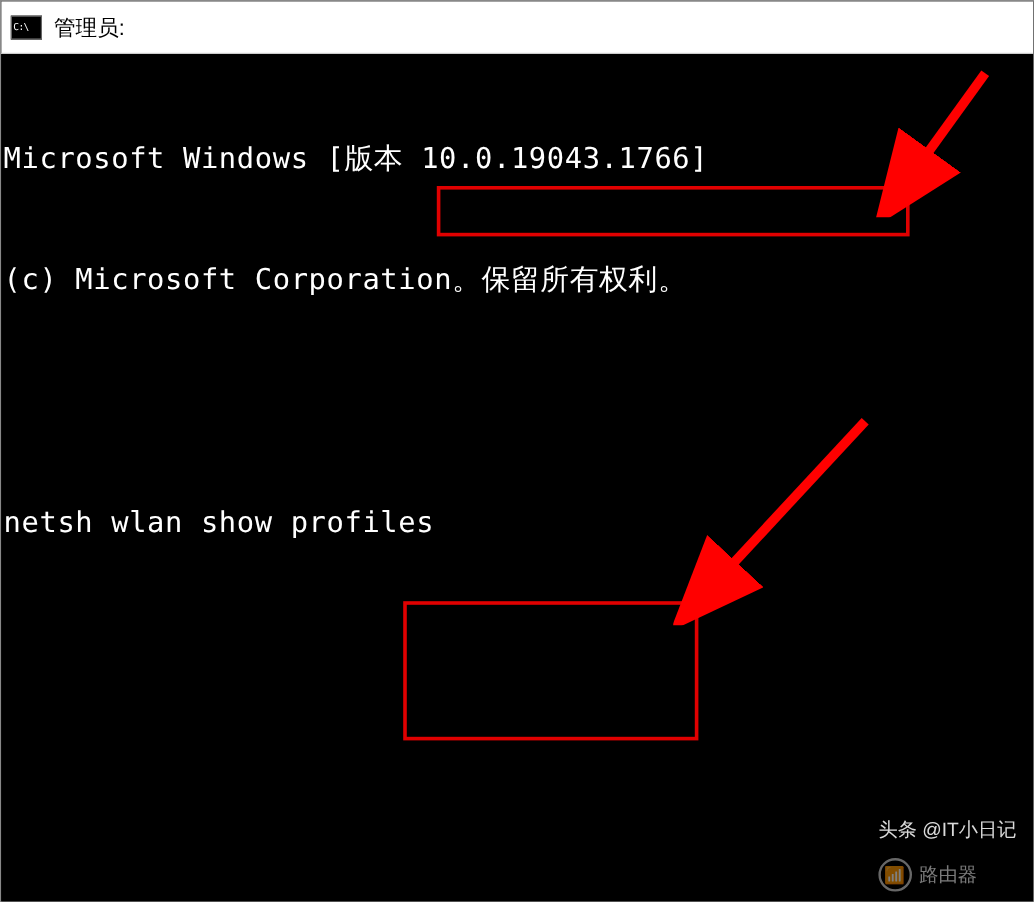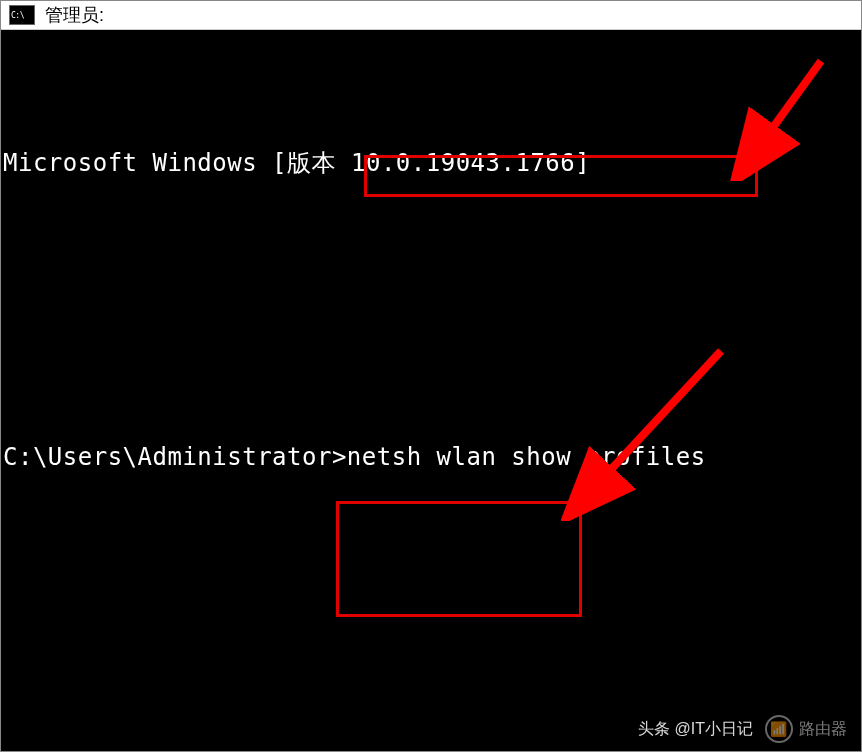--- a/index.html
+++ b/index.html
@@ -8,21 +8,21 @@
     height: 752px;
     background: #000;
     font-family: "NSimSun", "SimSun", "Consolas", monospace;
     overflow: hidden;
     position: relative;
     border: 1px solid #888;
   }
   .titlebar {
     background: #fff;
     color: #000;
-    height: 29px;
+    height: 44px;
     display: flex;
     align-items: center;
     padding: 0 8px;
     border-bottom: 1px solid #ccc;
     font-family: "Microsoft YaHei", Arial, sans-serif;
     font-size: 18px;
     gap: 10px;
   }
   .title-icon {
     width: 26px;
@@ -45,44 +45,44 @@
   .terminal {
     background: #000;
     color: #fff;
     font-size: 24px;
     line-height: 1.4;
     padding: 4px 2px;
     white-space: pre;
     position: relative;
     letter-spacing: 0.5px;
   }
-  .terminal .line { white-space: pre; margin-top: 46px; }
+  .terminal .line { white-space: pre; }
   .highlight-box {
     position: absolute;
     border: 3px solid #e00000;
     pointer-events: none;
   }
   .box1 { left: 363px; top: 154px; width: 394px; height: 42px; }
   .box2 { left: 335px; top: 500px; width: 246px; height: 116px; }
   .arrow {
     position: absolute;
     pointer-events: none;
   }
   .arrow svg { display: block; }
   .watermark {
     position: absolute;
     bottom: 8px;
     right: 14px;
     display: flex;
-    align-items: center;
     gap: 12px;
     color: #eee;
     font-family: "Microsoft YaHei", Arial, sans-serif;
     font-size: 16px;
     opacity: 0.85;
+    flex-direction: column;
   }
   .watermark .text { color: #fff; }
   .watermark .logo {
     display: flex;
     align-items: center;
     gap: 6px;
     opacity: 0.6;
   }
   .watermark .logo-icon {
     width: 28px; height: 28px;
@@ -97,22 +97,23 @@
 </head>
 <body>
 
 <div class="titlebar">
   <span class="title-icon"></span>
   <span>管理员:</span>
 </div>
 
 <div class="terminal">
   <div class="line">Microsoft Windows [版本 10.0.19043.1766]</div>
+  <div class="line">(c) Microsoft Corporation。保留所有权利。</div>
   <div class="line"> </div>
-  <div class="line prompt-line"><span>C:\Users\Administrator&gt;</span><span>netsh wlan show profiles</span></div>
+  <div class="line prompt-line"><span>netsh wlan show profiles</span></div>
   <div class="line"> </div>
   <div class="line"> </div>
   
   
   
   
   
   
   
   

